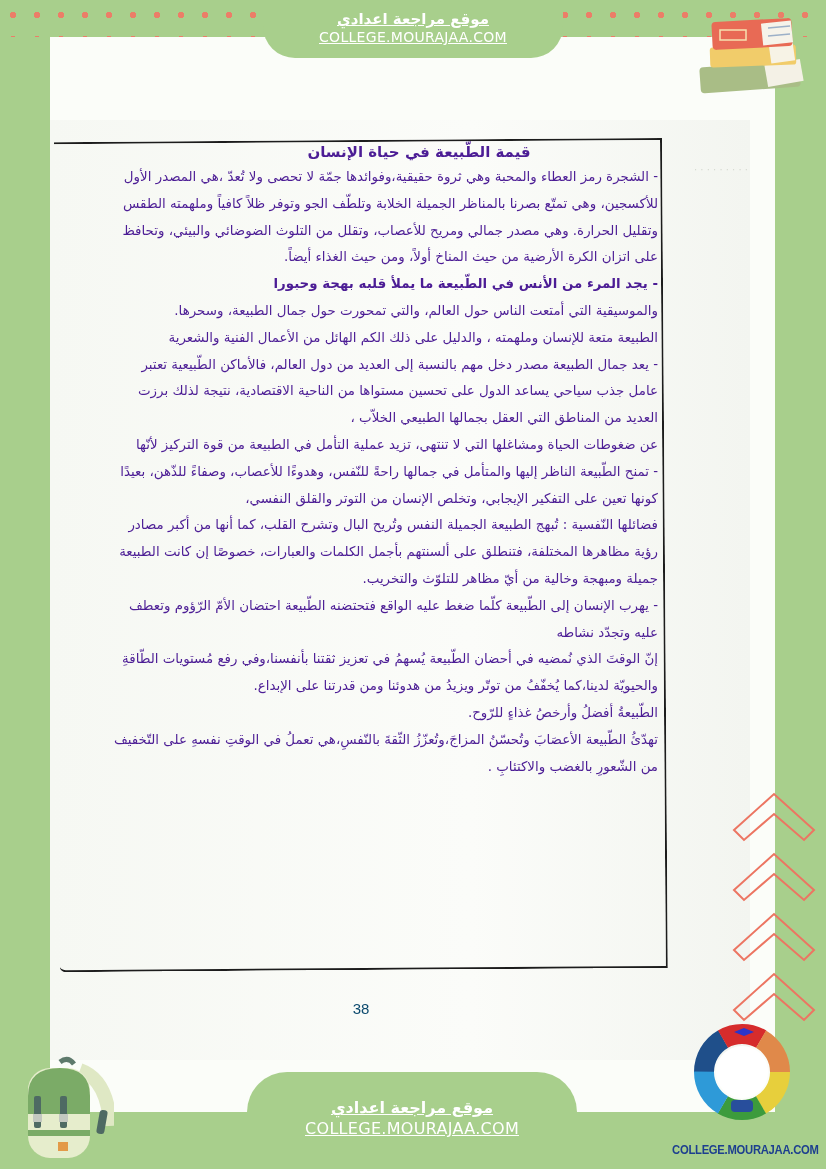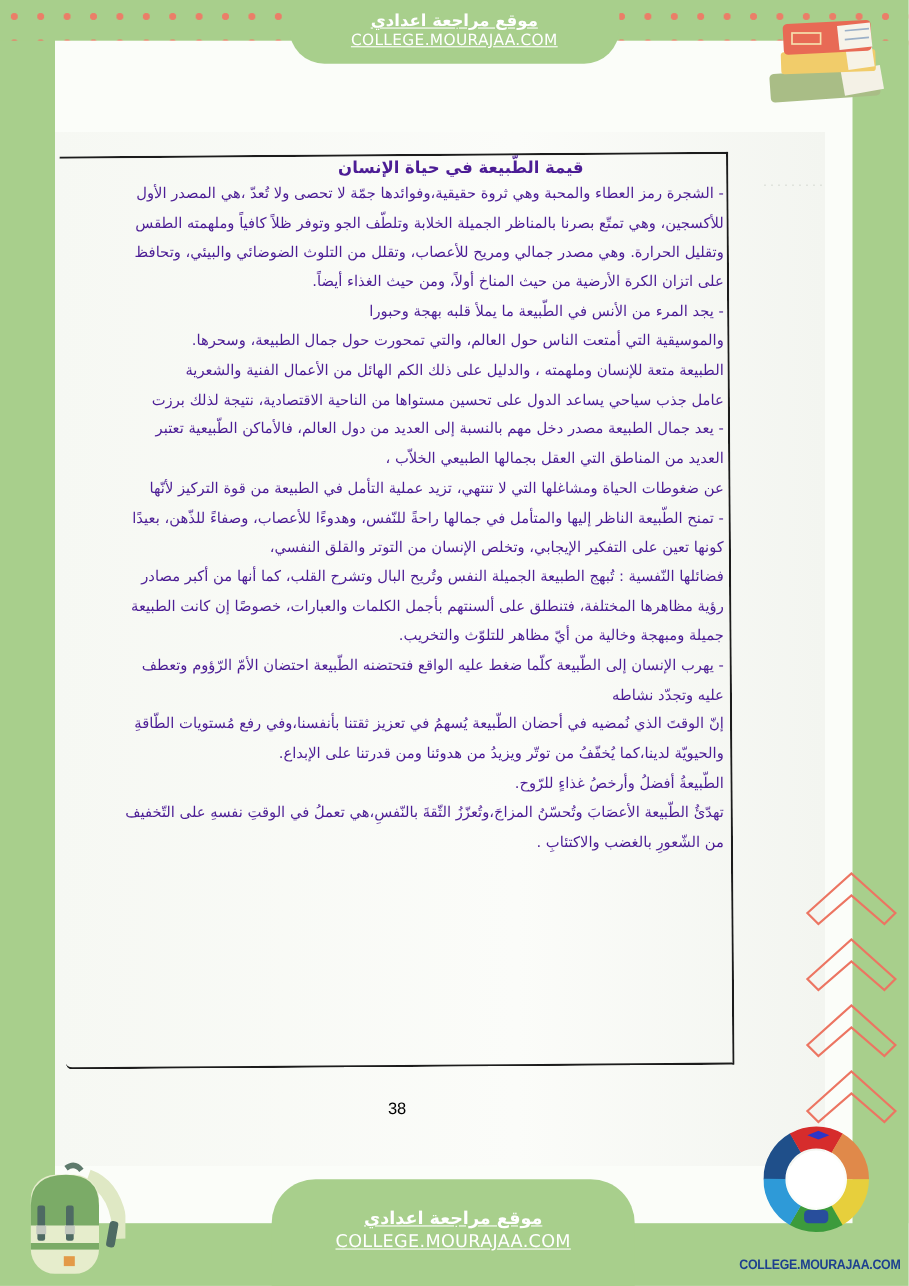--- a/index.html
+++ b/index.html
@@ -65,24 +65,24 @@
       position: absolute; left: 60px; top: 140px; width: 598px;
       direction: rtl; text-align: justify;
       font-family: "DejaVu Sans", sans-serif; font-size: 13.4px;
       color: #4c1d95; line-height: 26.8px;
     }
     .content .title {
       text-align: center; font-weight: bold; font-size: 15px; line-height: 24px;
       margin-left: 120px;
     }
     .content .line { display: block; white-space: nowrap; overflow: hidden; }
-    .content .bold { font-weight: normal; }
+    .content .bold { font-weight: bold; }
     .page-number {
       position: absolute; left: 346px; top: 1000px; width: 30px; text-align: center;
-      font-family: "Liberation Sans", sans-serif; font-size: 15px; color: #000000;
+      font-family: "Liberation Sans", sans-serif; font-size: 15px; color: #0c4a6e;
     }
     .faint-col {
       position: absolute; left: 668px; top: 150px; width: 80px; height: 500px;
       color: #d4d8d0; font-size: 10px; direction: rtl; line-height: 40px; overflow: hidden;
     }
     
     .books { position: absolute; left: 696px; top: 14px; width: 118px; height: 82px; z-index: 4; }
     .backpack { position: absolute; left: 14px; top: 1056px; width: 100px; height: 108px; z-index: 4; }
     .chevrons { position: absolute; left: 732px; top: 790px; width: 95px; height: 250px; z-index: 2; }
     .ring { position: absolute; left: 694px; top: 1022px; width: 96px; height: 100px; z-index: 4; }
@@ -113,22 +113,22 @@
 
 <div class="content">
   <div class="title">قيمة الطّبيعة في حياة الإنسان</div>
   <span class="line">- الشجرة رمز العطاء والمحبة وهي ثروة حقيقية،وفوائدها جمّة لا تحصى ولا تُعدّ ،هي المصدر الأول</span>
   <span class="line">للأكسجين، وهي تمتّع بصرنا بالمناظر الجميلة الخلابة وتلطّف الجو وتوفر ظلاً كافياً وملهمته الطقس</span>
   <span class="line">وتقليل الحرارة. وهي مصدر جمالي ومريح للأعصاب، وتقلل من التلوث الضوضائي والبيئي، وتحافظ</span>
   <span class="line">على اتزان الكرة الأرضية من حيث المناخ أولاً، ومن حيث الغذاء أيضاً.</span>
   <span class="line bold">- يجد المرء من الأنس في الطّبيعة ما يملأ قلبه بهجة وحبورا</span>
   <span class="line">والموسيقية التي أمتعت الناس حول العالم، والتي تمحورت حول جمال الطبيعة، وسحرها.</span>
   <span class="line">الطبيعة متعة للإنسان وملهمته ، والدليل على ذلك الكم الهائل من الأعمال الفنية والشعرية</span>
+  <span class="line">- يعد جمال الطبيعة مصدر دخل مهم بالنسبة إلى العديد من دول العالم، فالأماكن الطّبيعية تعتبر</span>
   <span class="line">عامل جذب سياحي يساعد الدول على تحسين مستواها من الناحية الاقتصادية، نتيجة لذلك برزت</span>
-  <span class="line">- يعد جمال الطبيعة مصدر دخل مهم بالنسبة إلى العديد من دول العالم، فالأماكن الطّبيعية تعتبر</span>
   <span class="line">العديد من المناطق التي العقل بجمالها الطبيعي الخلاّب ،</span>
   <span class="line">عن ضغوطات الحياة ومشاغلها التي لا تنتهي، تزيد عملية التأمل في الطبيعة من قوة التركيز لأنّها</span>
   <span class="line">- تمنح الطّبيعة الناظر إليها والمتأمل في جمالها راحةً للنّفس، وهدوءًا للأعصاب، وصفاءً للذّهن، بعيدًا</span>
   <span class="line">كونها تعين على التفكير الإيجابي، وتخلص الإنسان من التوتر والقلق النفسي،</span>
   <span class="line">فضائلها النّفسية : تُبهج الطبيعة الجميلة النفس وتُريح البال وتشرح القلب، كما أنها من أكبر مصادر</span>
   <span class="line">رؤية مظاهرها المختلفة، فتنطلق على ألسنتهم بأجمل الكلمات والعبارات، خصوصًا إن كانت الطبيعة</span>
   <span class="line">جميلة ومبهجة وخالية من أيّ مظاهر للتلوّث والتخريب.</span>
   <span class="line">- يهرب الإنسان إلى الطّبيعة كلّما ضغط عليه الواقع فتحتضنه الطّبيعة احتضان الأمّ الرّؤوم وتعطف</span>
   <span class="line">عليه وتجدّد نشاطه</span>
   <span class="line">إنّ الوقتَ الذي نُمضيه في أحضان الطّبيعة يُسهمُ في تعزيز ثقتنا بأنفسنا،وفي رفع مُستويات الطّاقةِ</span>

